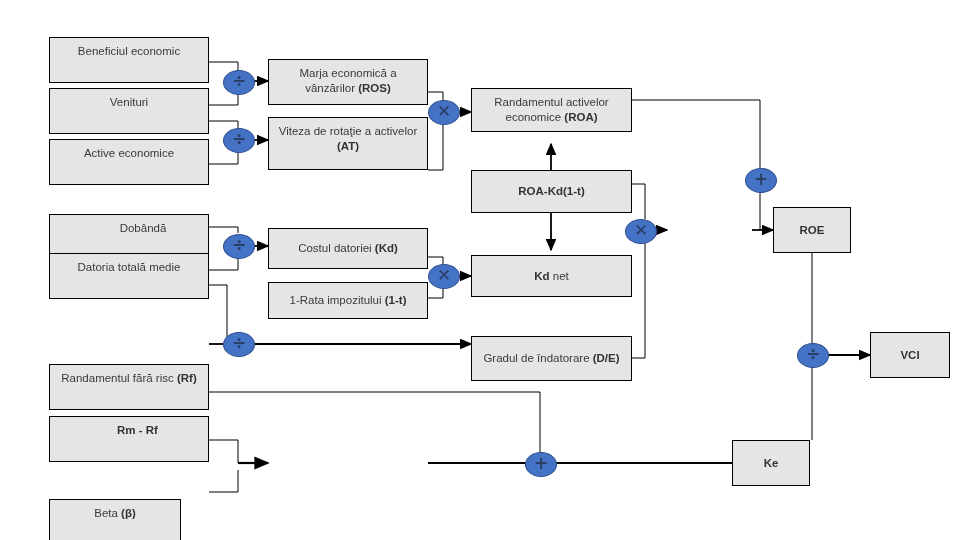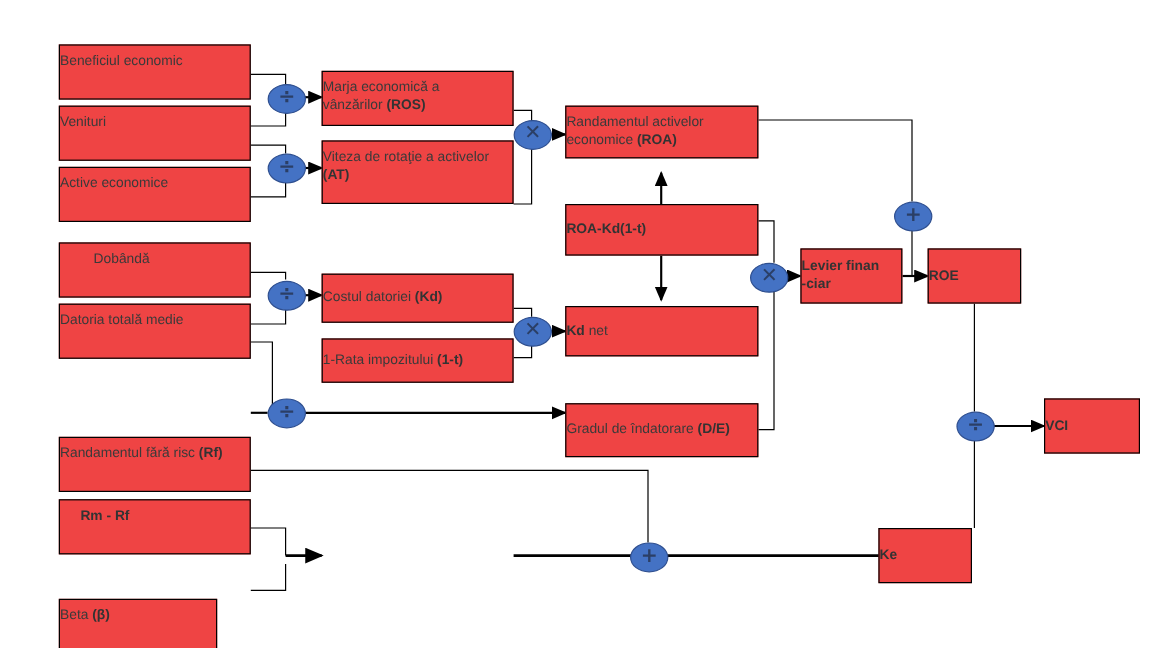--- a/index.html
+++ b/index.html
@@ -5,22 +5,22 @@
   html,body{margin:0;padding:0;}
   body{
     width:960px;height:540px;background:#ffffff;
     font-family:"Liberation Sans","DejaVu Sans",sans-serif;
     overflow:hidden;
   }
   #canvas{position:relative;width:960px;height:540px;}
   svg#wires{position:absolute;left:0;top:0;width:960px;height:540px;}
   .box{
     position:absolute;box-sizing:border-box;
-    border:1.3px solid #000;background:#ef4444;
-    display:flex;flex-direction:column;align-items:flex-start;
+    border:1.3px solid #000;background:#e5e5e5;
+    display:flex;flex-direction:column;align-items:center;
     text-align:center;color:#3a3a3a;font-size:11.5px;line-height:15px;
     padding-top:6px;z-index:5;
   }
   .box.mid{justify-content:center;padding-top:0;}
   .box .ln{display:block;white-space:nowrap;}
   .b{font-weight:bold;color:#333;}
   .op{
     position:absolute;z-index:9;
     width:30px;height:23px;border-radius:50%;
     background:#4472c4;border:1px solid #2f4f8f;
@@ -120,21 +120,21 @@
   </div>
 
   <div class="box" style="left:49px;top:88px;width:160px;height:46px;">
     <span class="ln">Venituri</span>
   </div>
 
   <div class="box" style="left:49px;top:139px;width:160px;height:46px;">
     <span class="ln">Active economice</span>
   </div>
 
-  <div class="box" style="left:49px;top:202px;width:160px;height:46px;padding-left:28px;">
+  <div class="box" style="left:49px;top:214px;width:160px;height:46px;padding-left:28px;">
     <span class="ln">Dobândă</span>
   </div>
 
   <div class="box" style="left:49px;top:253px;width:160px;height:46px;">
     <span class="ln">Datoria totală medie</span>
   </div>
 
 
   <div class="box" style="left:49px;top:364px;width:160px;height:46px;">
     <span class="ln"><span>Randamentul fără risc </span><span class="b">(Rf)</span></span>
@@ -177,24 +177,20 @@
   </div>
 
   <div class="box mid" style="left:471px;top:255px;width:161px;height:42px;">
     <span class="ln"><span class="b">Kd </span><span>net</span></span>
   </div>
 
   <div class="box mid" style="left:471px;top:336px;width:161px;height:45px;">
     <span class="ln"><span>Gradul de îndatorare </span><span class="b">(D/E)</span></span>
   </div>
 
-  <div class="box mid" style="left:667px;top:207px;width:85px;height:46px;">
-    <span class="ln b">Levier finan</span>
-    <span class="ln b">-ciar</span>
-  </div>
 
   <div class="box mid" style="left:773px;top:207px;width:78px;height:46px;">
     <span class="ln b">ROE</span>
   </div>
 
   <div class="box mid" style="left:870px;top:332px;width:80px;height:46px;">
     <span class="ln b">VCI</span>
   </div>
 
   <div class="box mid" style="left:732px;top:440px;width:78px;height:46px;">

